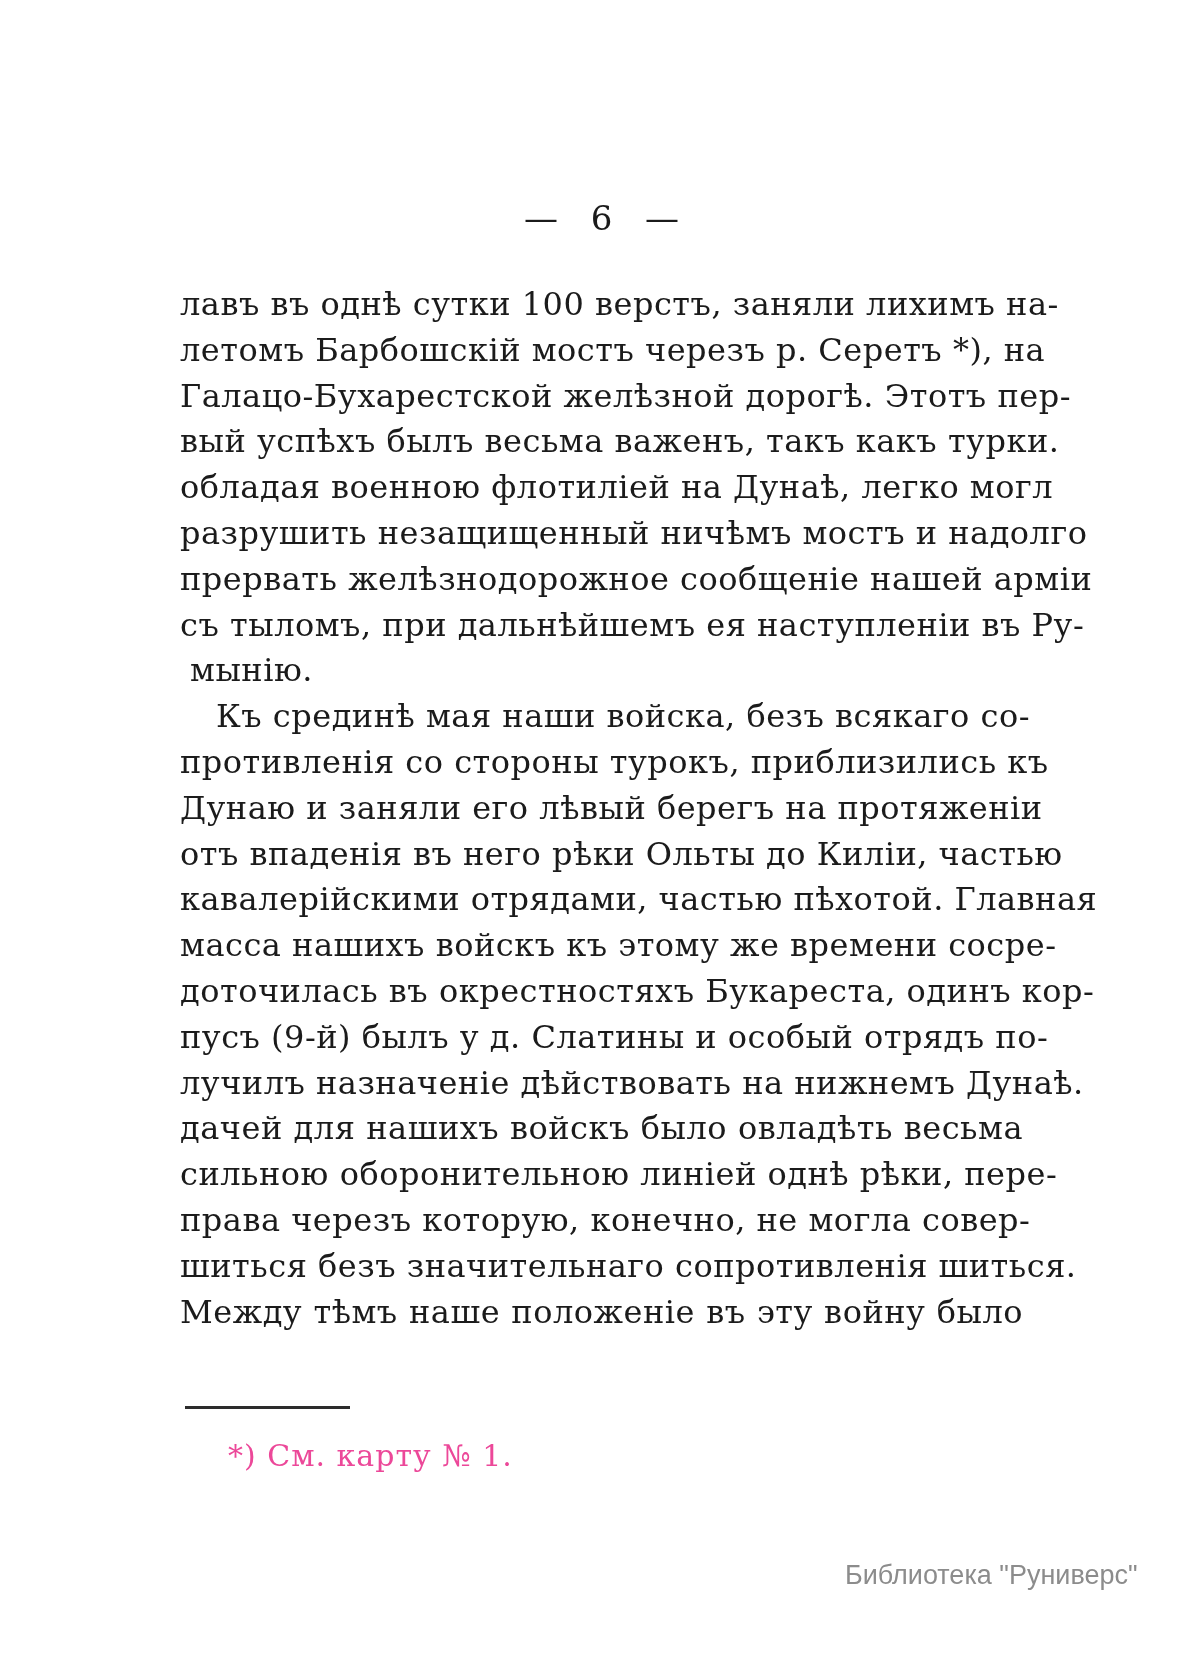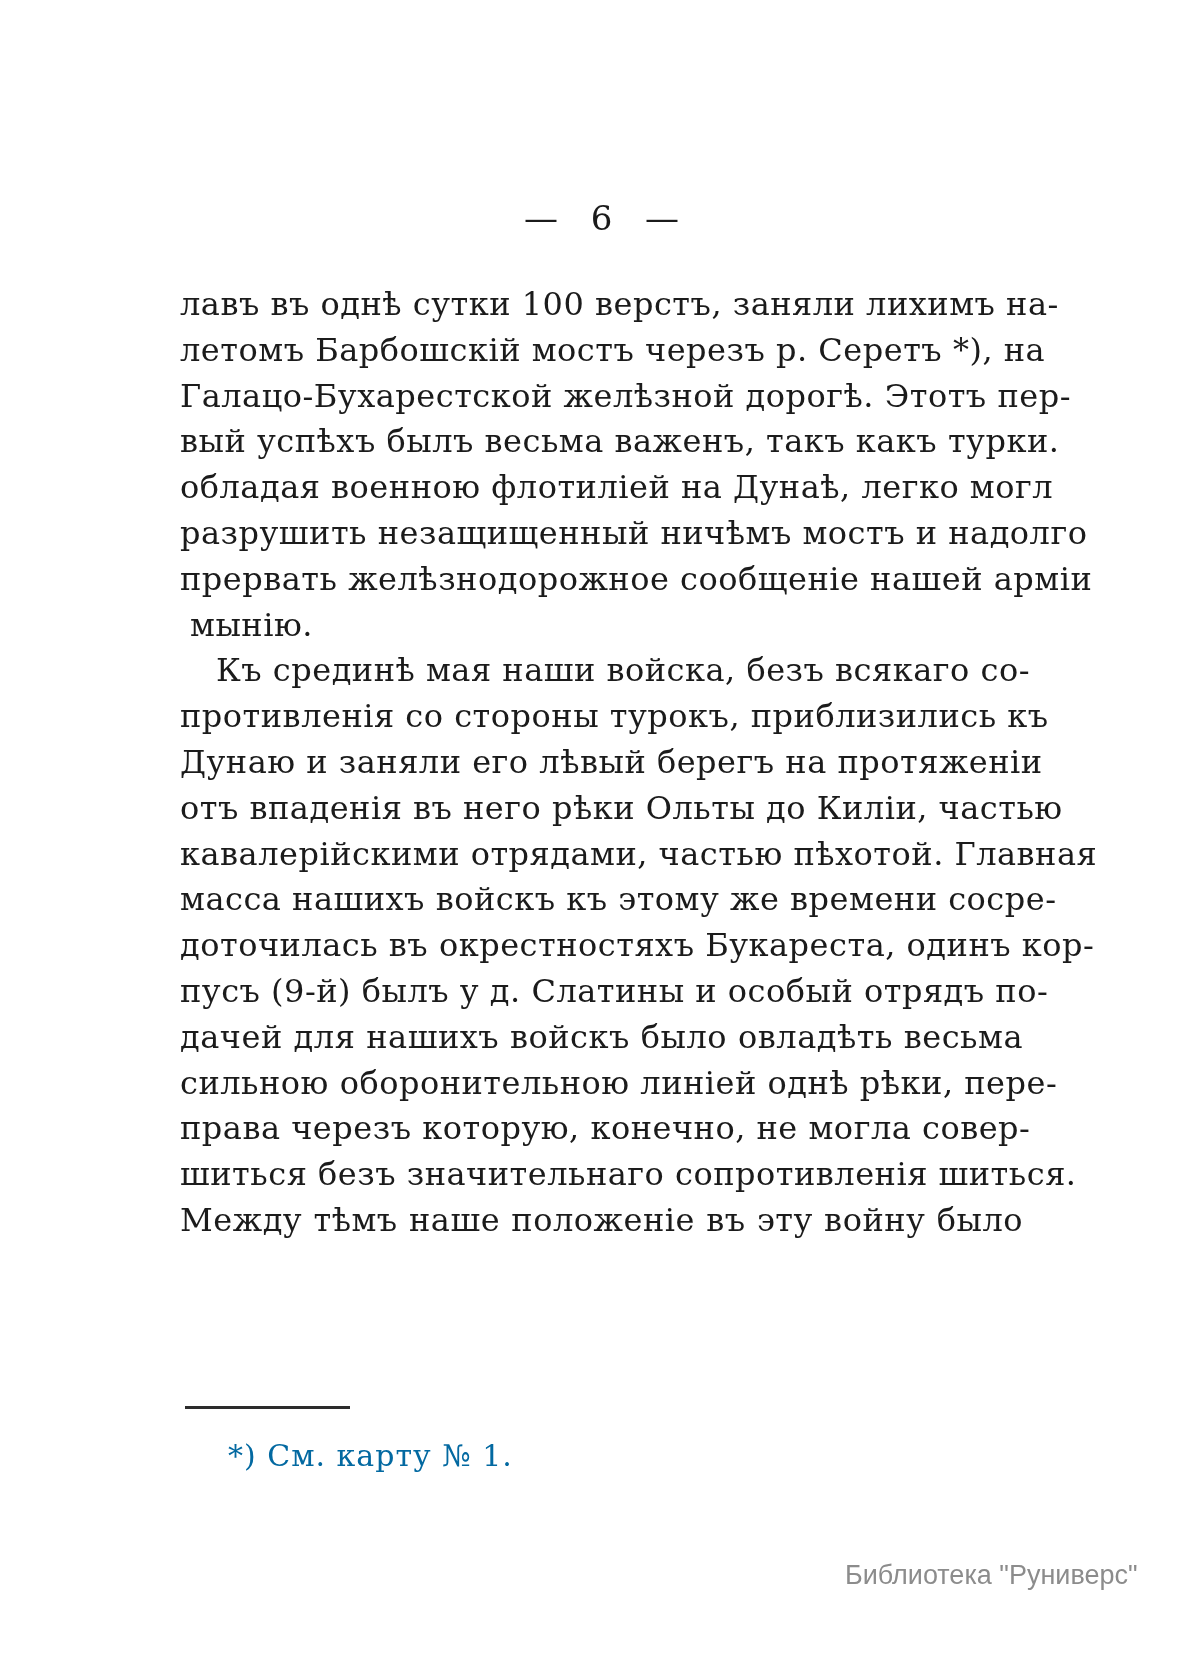--- a/index.html
+++ b/index.html
@@ -57,21 +57,21 @@
     width: 165px;
     height: 3px;
     background: #2c2c2c;
   }
   .footnote {
     position: absolute;
     top: 1438px;
     left: 228px;
     font-size: 30px;
     letter-spacing: 1px;
-    color: #0369a1;
+    color: #ec4899;
   }
   .watermark {
     position: absolute;
     top: 1560px;
     left: 845px;
     width: 300px;
     font-family: "Liberation Sans", sans-serif;
     font-size: 27px;
     color: #8c8c8c;
     white-space: nowrap;
@@ -85,29 +85,31 @@
   <div class="page-number">— 6 —</div>
 
   <div class="body-text">
     <div class="line">лавъ въ однѣ сутки 100 верстъ, заняли лихимъ на-</div>
     <div class="line">летомъ Барбошскій мостъ черезъ р. Серетъ *), на</div>
     <div class="line">Галацо-Бухарестской желѣзной дорогѣ. Этотъ пер-</div>
     <div class="line">вый успѣхъ былъ весьма важенъ, такъ какъ турки.</div>
     <div class="line">обладая военною флотиліей на Дунаѣ, легко могл</div>
     <div class="line">разрушить незащищенный ничѣмъ мостъ и надолго</div>
     <div class="line">прервать желѣзнодорожное сообщеніе нашей арміи</div>
+    <div class="line">съ тыломъ, при дальнѣйшемъ ея наступленіи въ Ру-</div>
     <div class="line short">мынію.</div>
     <div class="line indent">Къ срединѣ мая наши войска, безъ всякаго со-</div>
     <div class="line">противленія со стороны турокъ, приблизились къ</div>
     <div class="line">Дунаю и заняли его лѣвый берегъ на протяженіи</div>
     <div class="line">отъ впаденія въ него рѣки Ольты до Киліи, частью</div>
     <div class="line">кавалерійскими отрядами, частью пѣхотой. Главная</div>
     <div class="line">масса нашихъ войскъ къ этому же времени сосре-</div>
     <div class="line">доточилась въ окрестностяхъ Букареста, одинъ кор-</div>
     <div class="line">пусъ (9-й) былъ у д. Слатины и особый отрядъ по-</div>
+    <div class="line">лучилъ назначеніе дѣйствовать на нижнемъ Дунаѣ.</div>
     <div class="line">дачей для нашихъ войскъ было овладѣть весьма</div>
     <div class="line">сильною оборонительною линіей однѣ рѣки, пере-</div>
     <div class="line">права черезъ которую, конечно, не могла совер-</div>
     <div class="line">шиться безъ значительнаго сопротивленія шиться.</div>
     <div class="line">Между тѣмъ наше положеніе въ эту войну было</div>
   </div>
 
   <div class="footnote-rule"></div>
 
   <div class="footnote">*) См. карту № 1.</div>

